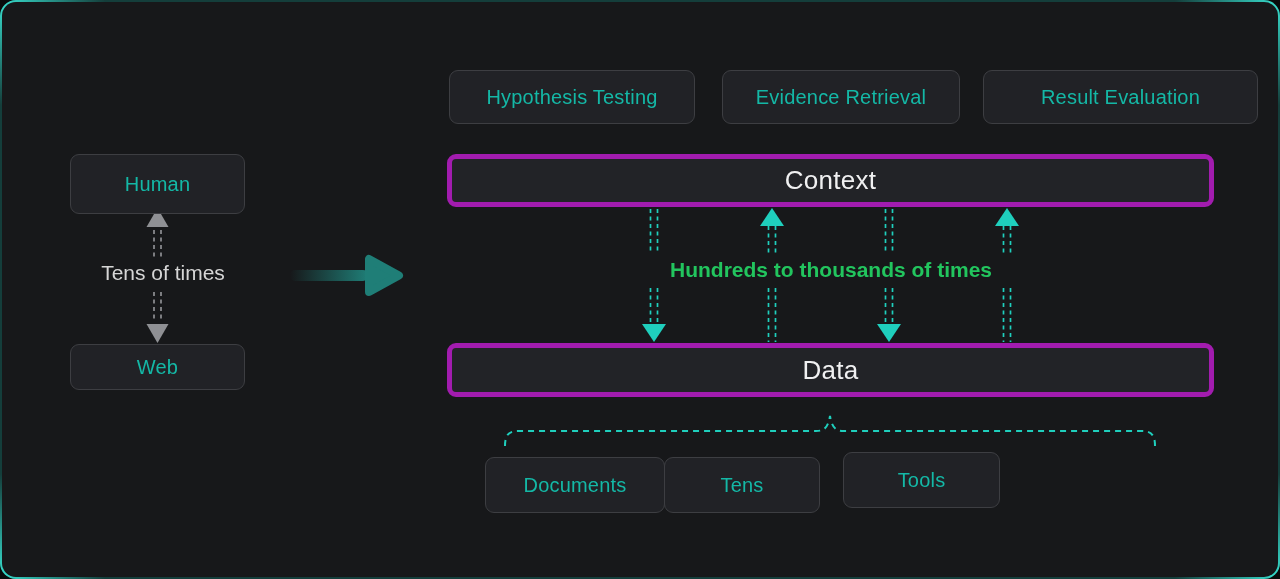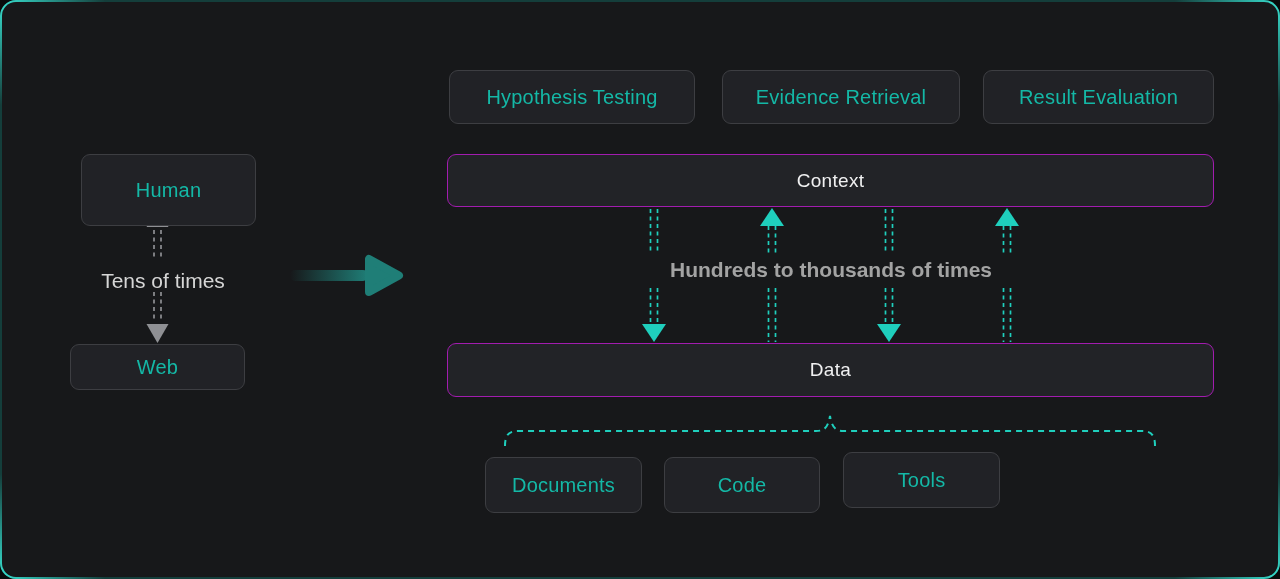--- a/index.html
+++ b/index.html
@@ -17,29 +17,29 @@
     position:absolute; inset:2px; border-radius:14px; background:#17181a;
   }
   .node{
     position:absolute; box-sizing:border-box;
     background:#212226; border:1px solid #3d3e42; border-radius:9px;
     display:flex; align-items:center; justify-content:center;
     color:#14b8a6; font-size:20px; letter-spacing:.2px;
   }
   .bar{
     position:absolute; box-sizing:border-box;
-    background:#222327; border:1px solid #a21caf; border-radius:9px;
+    background:#222327; border:5px solid #a21caf; border-radius:9px;
     display:flex; align-items:center; justify-content:center;
-    color:#f0f0f1; font-size:19px; letter-spacing:.3px;
+    color:#f0f0f1; font-size:26px; letter-spacing:.3px;
   }
   .lbl-gray{
-    position:absolute; color:#d6d6d6; font-size:21px; text-align:center;margin-top:8px;
+    position:absolute; color:#d6d6d6; font-size:21px; text-align:center;
   }
   .lbl-teal{
-    position:absolute; color:#a3a3a3; font-size:21px; font-weight:600; text-align:center;
+    position:absolute; color:#22c55e; font-size:21px; font-weight:600; text-align:center;
   }
   svg.overlay{position:absolute; inset:0; pointer-events:none;}
 </style>
 </head>
 <body>
 
 <div class="frame">
   <div class="card">
 
     <svg class="overlay" width="1280" height="579" viewBox="0 0 1280 579">
@@ -89,50 +89,50 @@
       <g fill="#1fcfbd">
         <polygon points="652,340 640,322 664,322"></polygon>
         <polygon points="887,340 875,322 899,322"></polygon>
         <polygon points="770,206 758,224 782,224"></polygon>
         <polygon points="1005,206 993,224 1017,224"></polygon>
       </g>
 
       <path d="M503 444 C503 434 506 429 516 429 L814 429 C822 429 826 426 828 414 C830 426 834 429 842 429 L1140 429 C1150 429 1153 434 1153 444" fill="none" stroke="#1fcfbd" stroke-width="2" stroke-dasharray="6 5"></path>
     </svg>
 
-    <div class="node" style="left:68px; top:152px; width:175px; height:72px;margin-left:11px;">
+    <div class="node" style="left:68px; top:152px; width:175px; height:60px;">
       <span>Human</span>
     </div>
     <div class="lbl-gray" style="left:61px; top:259px; width:200px;">Tens of times</div>
     <div class="node" style="left:68px; top:342px; width:175px; height:46px;">
       <span>Web</span>
     </div>
 
     <div class="node" style="left:447px; top:68px; width:246px; height:54px;">
       <span>Hypothesis Testing</span>
     </div>
     <div class="node" style="left:720px; top:68px; width:238px; height:54px;">
       <span>Evidence Retrieval</span>
     </div>
-    <div class="node" style="left:981px; top:68px; width:231px; height:54px;">
+    <div class="node" style="left:981px; top:68px; width:275px; height:54px;">
       <span>Result Evaluation</span>
     </div>
 
     <div class="bar" style="left:445px; top:152px; width:767px; height:53px;">
       <span>Context</span>
     </div>
     <div class="lbl-teal" style="left:629px; top:256px; width:400px;">Hundreds to thousands of times</div>
     <div class="bar" style="left:445px; top:341px; width:767px; height:54px;">
       <span>Data</span>
     </div>
 
-    <div class="node" style="left:483px; top:455px; width:157px; height:56px;">
+    <div class="node" style="left:483px; top:455px; width:180px; height:56px;">
       <span>Documents</span>
     </div>
     <div class="node" style="left:662px; top:455px; width:156px; height:56px;">
-      <span>Code</span>
+      <span>Tens</span>
     </div>
     <div class="node" style="left:841px; top:450px; width:157px; height:56px;">
       <span>Tools</span>
     </div>
 
   </div>
 </div>
 
 </body></html>

